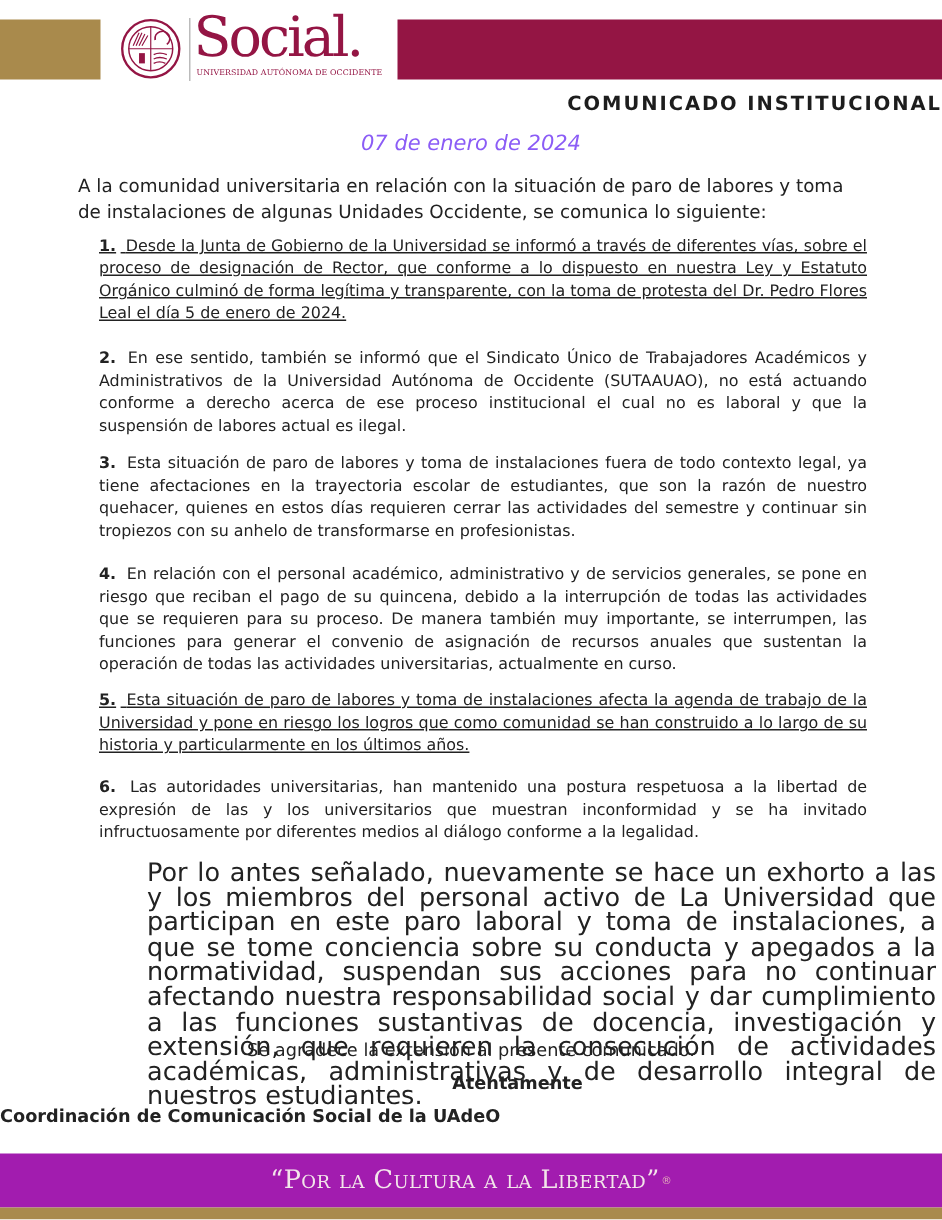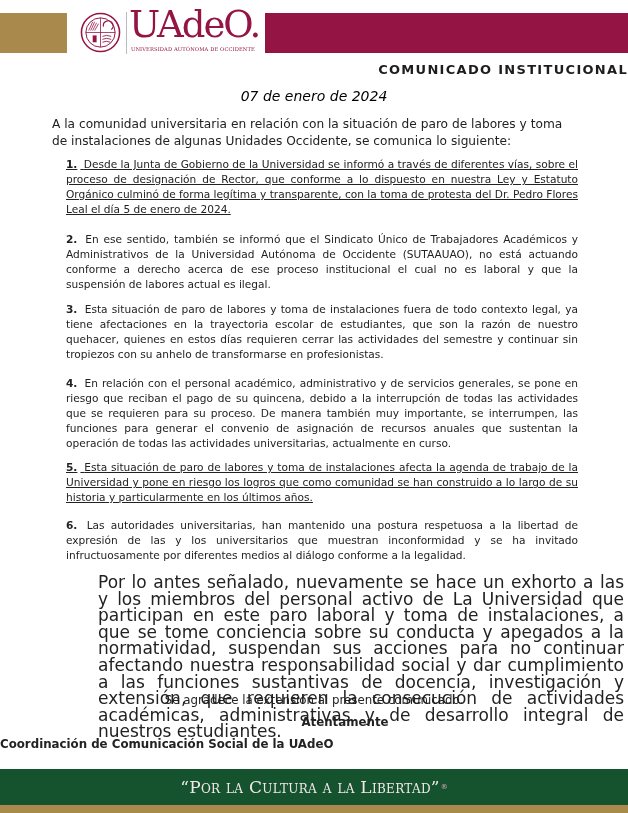--- a/index.html
+++ b/index.html
@@ -9,31 +9,31 @@
   .hdr-maroon { position: absolute; left: 265px; top: 13px; width: 363px; height: 40px; background: #941544; }
   .seal { position: absolute; left: 80px; top: 12px; width: 41px; height: 41px; }
   .logo-divider { position: absolute; left: 126px; top: 12px; width: 1px; height: 42px; background: #bbbbbb; }
   .logo-text { position: absolute; left: 129px; top: 4px; font-family: "DejaVu Serif", serif;
                font-size: 37px; line-height: 42px; color: #941544; letter-spacing: -2px; font-weight: normal; }
   .logo-sub { position: absolute; left: 131px; top: 46px; font-family: "DejaVu Serif", serif;
               font-size: 5.2px; color: #941544; letter-spacing: 0.1px; white-space: nowrap; }
   .title { position: absolute; left: 0; width: 628px; top: 62px; text-align: right;
            font-size: 13px; font-weight: bold; letter-spacing: 1.3px; color: #1d1d1d; }
   .date { position: absolute; left: 0; width: 628px; top: 88px; text-align: center;
-          font-size: 14px; font-style: italic; color: #000000; }
+          font-size: 14px; font-style: italic; color: #8b5cf6; }
   .intro { position: absolute; left: 52px; width: 526px; top: 116px; font-size: 12.2px; line-height: 17px; }
   .item { position: absolute; left: 66px; width: 512px; font-size: 10.6px; line-height: 15px;
           text-align: justify; }
   .item .num { font-weight: bold; margin-right: 3px; }
   .closing { position: absolute; left: 52px; width: 526px; top: 574px; font-size: 17px;
              line-height: 16.6px; text-align: justify; margin-left: 46px; }
   .thanks { position: absolute; left: 0; width: 628px; top: 693px; text-align: center; font-size: 11.8px; }
   .atentamente { position: absolute; left: 0; width: 628px; top: 715px; text-align: center; font-size: 11.8px; font-weight: bold; margin-left: 31px; }
   .signature { position: absolute; left: 0; width: 628px; top: 737px; text-align: left; font-size: 11.8px; font-weight: bold; }
-  .ftr-maroon { position: absolute; left: 0; top: 769px; width: 628px; height: 36px; background: #14532d;
+  .ftr-maroon { position: absolute; left: 0; top: 769px; width: 628px; height: 36px; background: #a21caf;
                 display: flex; align-items: center; justify-content: center; }
   .ftr-gold { position: absolute; left: 0; top: 805px; width: 628px; height: 8px; background: #a98a4c; }
   .motto { font-family: "DejaVu Serif", serif; color: #f3e6ea; font-size: 17px; font-variant: small-caps; letter-spacing: 0.3px; }
   .reg { color: #e1a8b9; font-size: 7px; vertical-align: -2px; margin-left: 1px; }
 </style>
 </head>
 <body>
 
 <div class="hdr-gold"></div>
 
@@ -41,21 +41,21 @@
   <circle cx="21" cy="21" r="19.5" fill="none" stroke="#941544" stroke-width="1.6"></circle>
   <circle cx="21" cy="21" r="15" fill="none" stroke="#941544" stroke-width="1"></circle>
   <line x1="21" y1="6" x2="21" y2="36" stroke="#941544" stroke-width="0.8"></line>
   <line x1="6" y1="21" x2="36" y2="21" stroke="#941544" stroke-width="0.8"></line>
   <path d="M9 19 L13 10 M11 19 L15 10 M13 19 L17 11 M15 19 L19 12" stroke="#941544" stroke-width="0.8"></path>
   <path d="M24 15 a5 5 0 1 1 8 3" fill="none" stroke="#941544" stroke-width="1.2"></path>
   <rect x="13" y="24" width="4" height="7" fill="#941544"></rect>
   <path d="M23 25 q4 -2 9 0 M23 28 q4 -2 9 0 M23 31 q4 -2 8 0" fill="none" stroke="#941544" stroke-width="0.9"></path>
 </svg>
 <div class="logo-divider"></div>
-<div class="logo-text">UAdeO.</div>
+<div class="logo-text">Social.</div>
 <div class="logo-sub">UNIVERSIDAD AUTÓNOMA DE OCCIDENTE</div>
 
 <div class="hdr-maroon"></div>
 
 <div class="title">COMUNICADO INSTITUCIONAL</div>
 <div class="date">07 de enero de 2024</div>
 
 <div class="intro">A la comunidad universitaria en relación con la situación de paro de labores y toma de instalaciones de algunas Unidades Occidente, se comunica lo siguiente:</div>
 
 <div class="item" style="top:157px;text-decoration:underline;">

